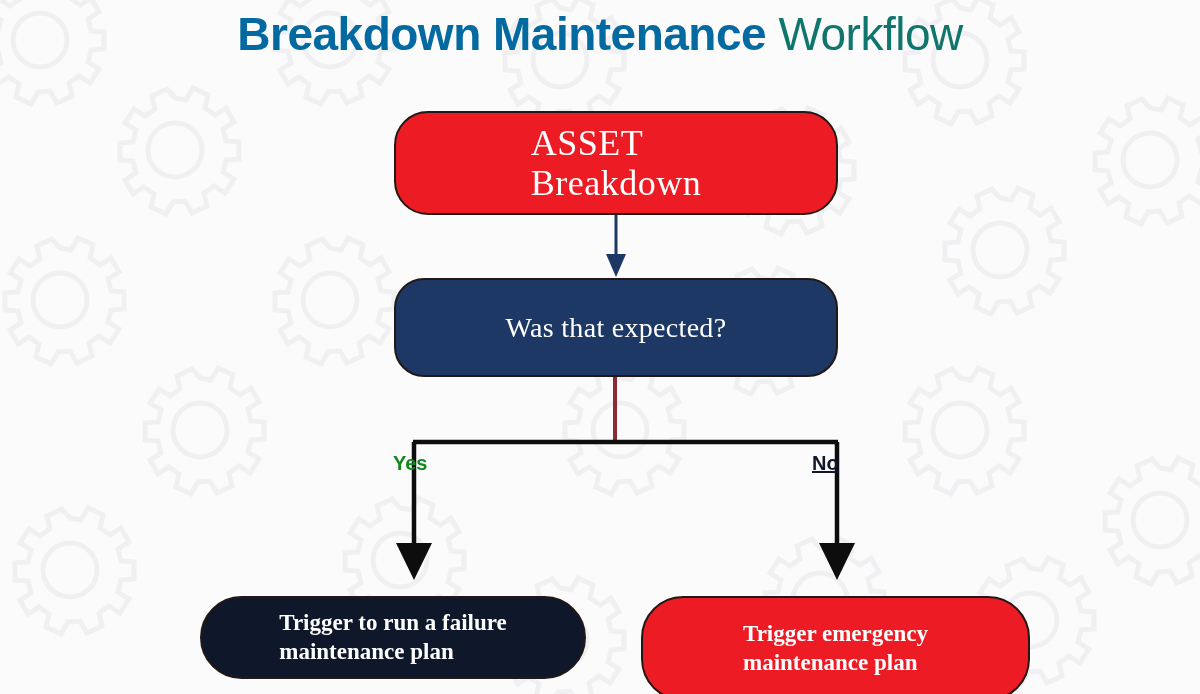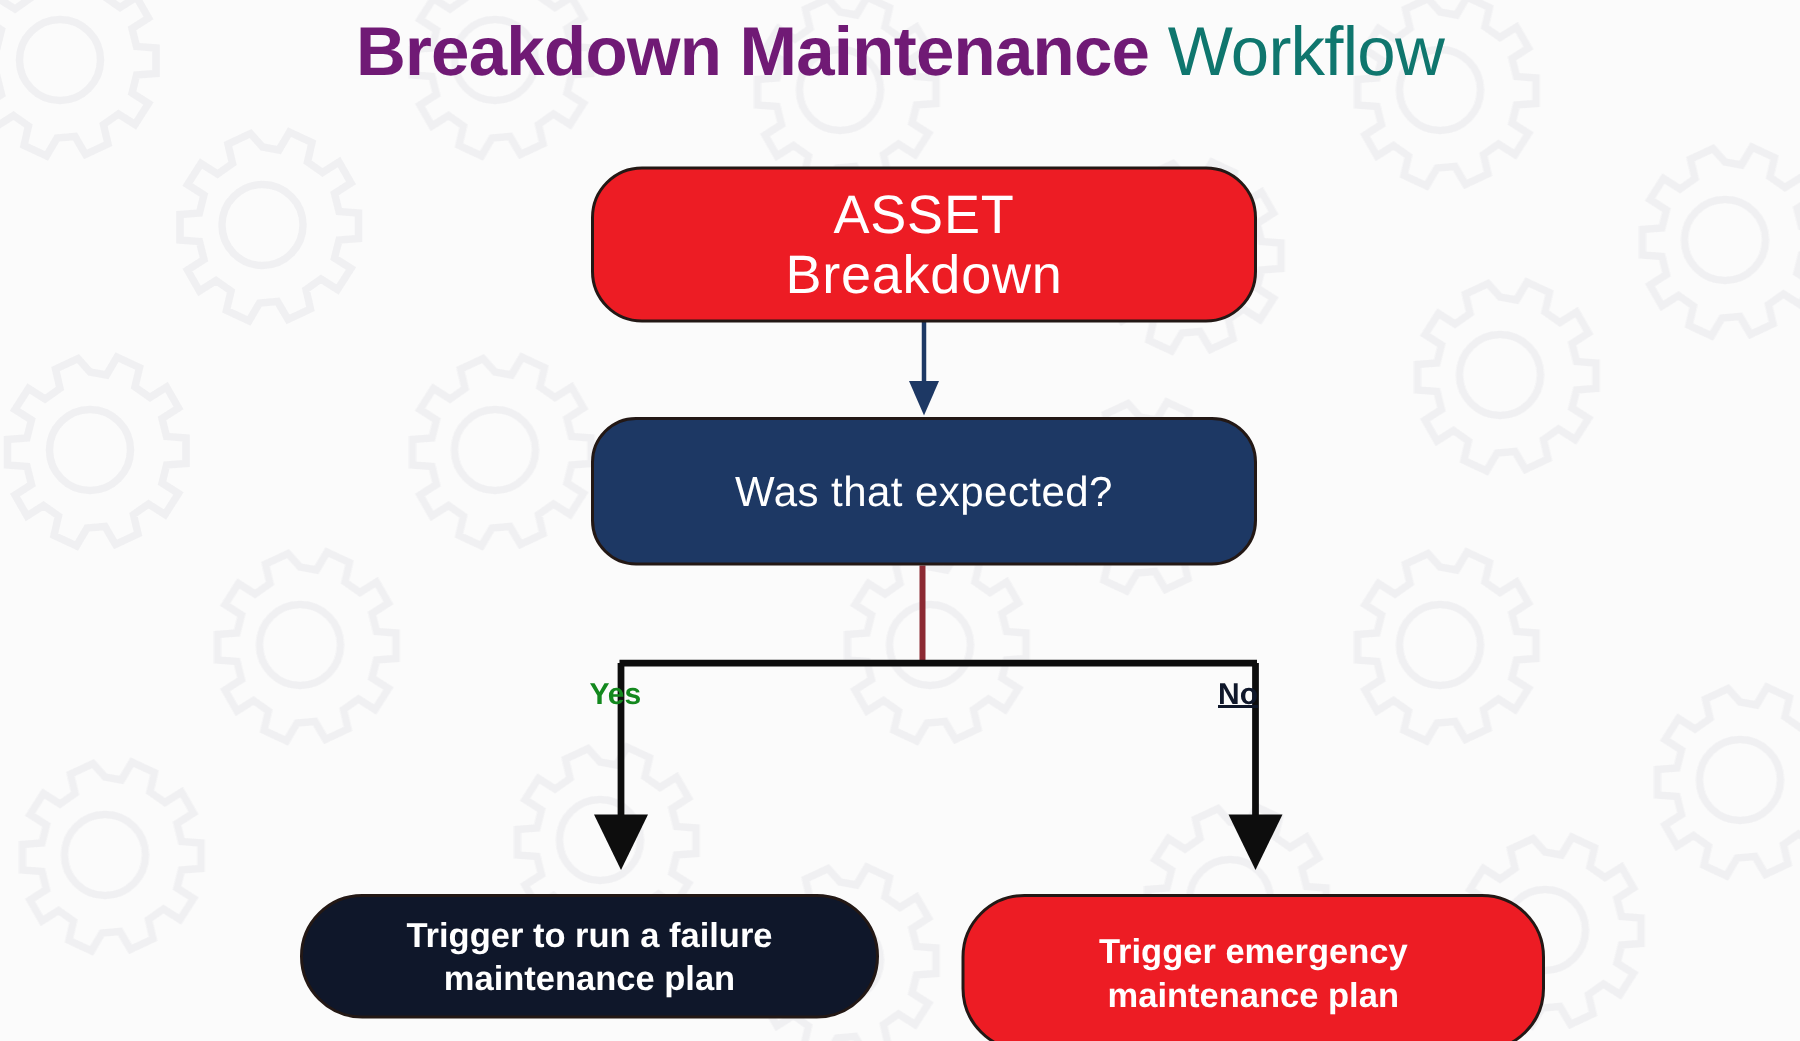--- a/index.html
+++ b/index.html
@@ -39,38 +39,39 @@
     left: 0;
     width: 1200px;
     text-align: center;
     font-size: 46px;
     font-weight: 700;
     letter-spacing: -0.5px;
     white-space: nowrap;
     line-height: 1.15;
   }
   #title .t-main {
-    color: #701a75;
+    color: #0369a1;
     font-weight: 700;
   }
   #title .t-accent {
     color: #0f766e;
     font-weight: 400;
   }
 
   
   .node {
     position: absolute;
     box-sizing: border-box;
     display: flex;
     align-items: center;
     justify-content: center;
-    text-align: center;
+    text-align: left;
     color: #ffffff;
     border: 2.5px solid #231815;
+    font-family: Liberation Serif, serif;
   }
 
   #node-asset-breakdown {
     left: 394px;
     top: 111px;
     width: 444px;
     height: 104px;
     background: #ed1c24;
     border-radius: 34px;
     font-size: 36px;

